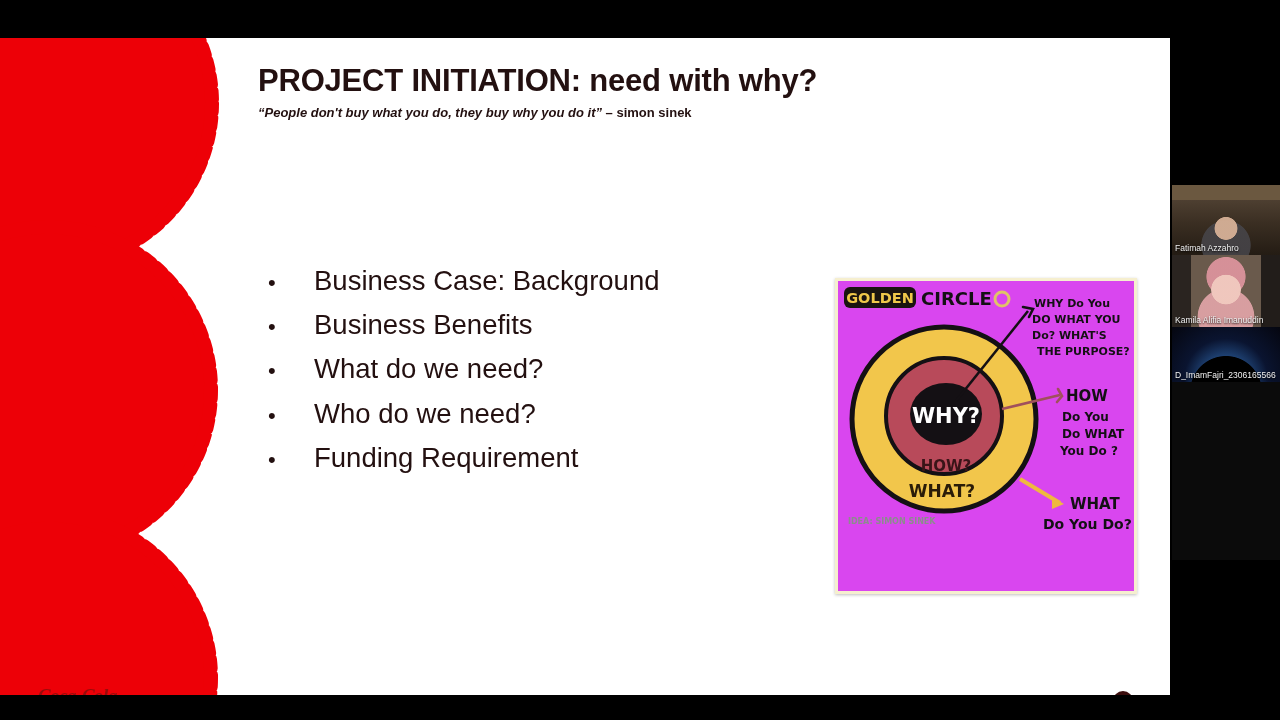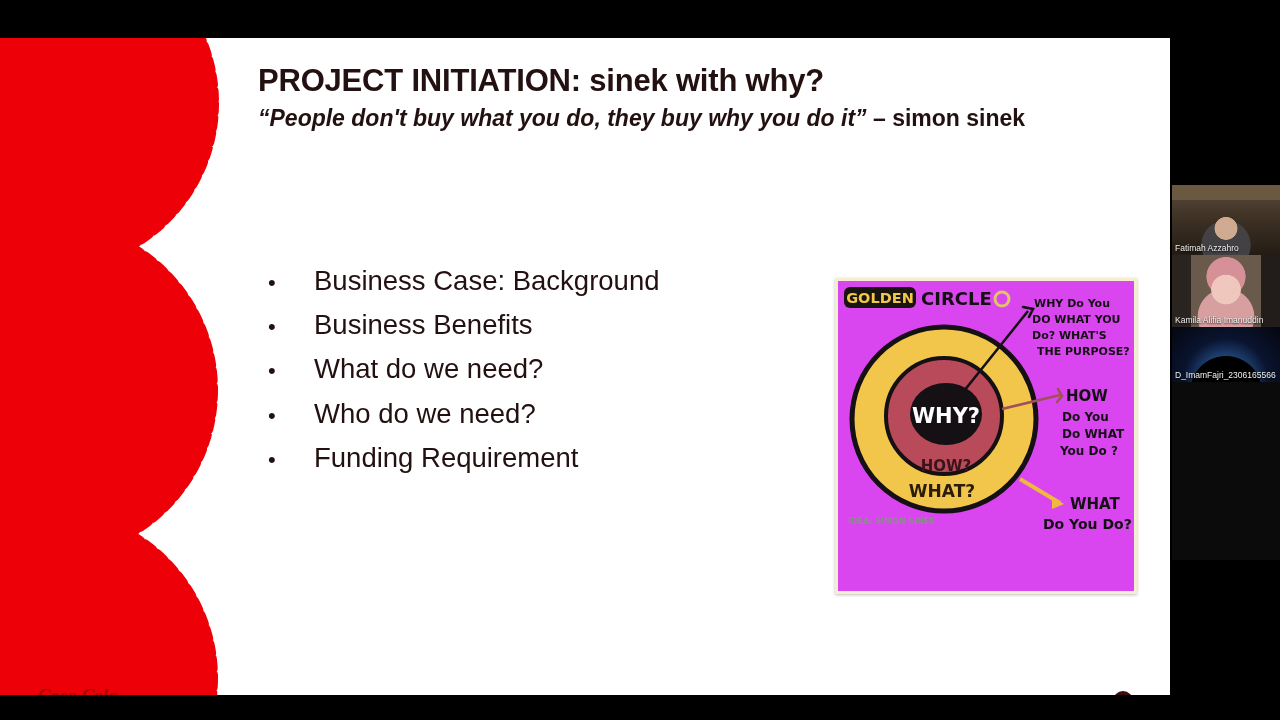--- a/index.html
+++ b/index.html
@@ -19,21 +19,21 @@
   .scallop svg { display:block; }
 
   
   #title-block { position:absolute; left:258px; top:26px; width:840px; }
   #slide-title {
     font-size:31px; font-weight:bold; color:#231010;
     letter-spacing:-0.2px; line-height:1.1;
     font-family:"Liberation Sans", sans-serif;
   }
   #subtitle-row {
-    margin-top:7px; font-size:23px; color:#231010; line-height:1.2;
+    margin-top:7px; font-size:13px; color:#231010; line-height:1.2;
     white-space:nowrap;
   }
   #subtitle-quote { font-style:italic; font-weight:bold; }
   #subtitle-author { font-weight:bold; }
 
   
   #bullet-list { position:absolute; left:262px; top:225px; width:560px; }
   .bullet-row { display:flex; align-items:baseline; margin-bottom:9px; }
   .bullet-dot {
     width:52px; flex:0 0 52px; text-align:left; padding-left:6px;
@@ -97,21 +97,21 @@
         <circle cx="168" cy="170" r="163" fill="#ed0007" stroke="#ed0007" stroke-width="14" stroke-dasharray="9 6" stroke-linecap="round"></circle>
       </svg>
     </div>
     <div class="scallop" style="top:480px;left:-120px;">
       <svg width="380" height="260" viewBox="0 0 380 260" aria-hidden="true">
         <circle cx="168" cy="160" r="163" fill="#ed0007" stroke="#ed0007" stroke-width="14" stroke-dasharray="9 6" stroke-linecap="round"></circle>
       </svg>
     </div>
 
     <div id="title-block">
-      <div id="slide-title">PROJECT INITIATION: sinek with why?</div>
+      <div id="slide-title">PROJECT INITIATION: need with why?</div>
       <div id="subtitle-row">
         <span id="subtitle-quote">“People don't buy what you do, they buy why you do it”</span><span id="subtitle-author"> – simon sinek</span>
       </div>
     </div>
 
     <div id="bullet-list">
       <div class="bullet-row">
         <span class="bullet-dot">•</span>
         <span class="bullet-text">Business Case: Background</span>
       </div>

